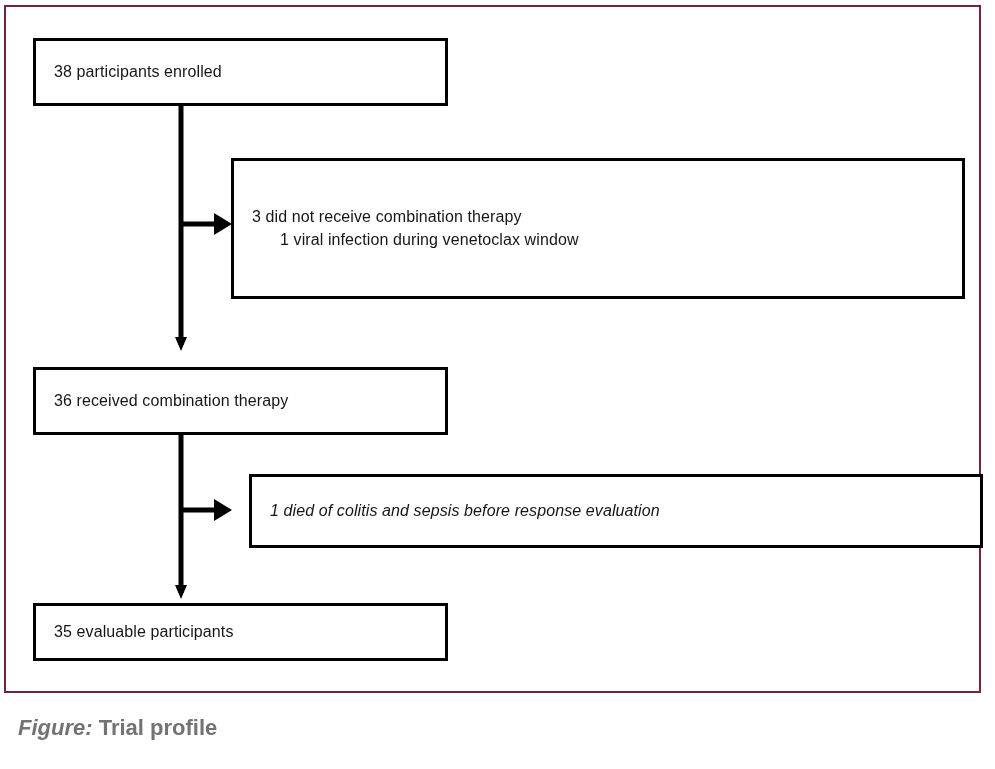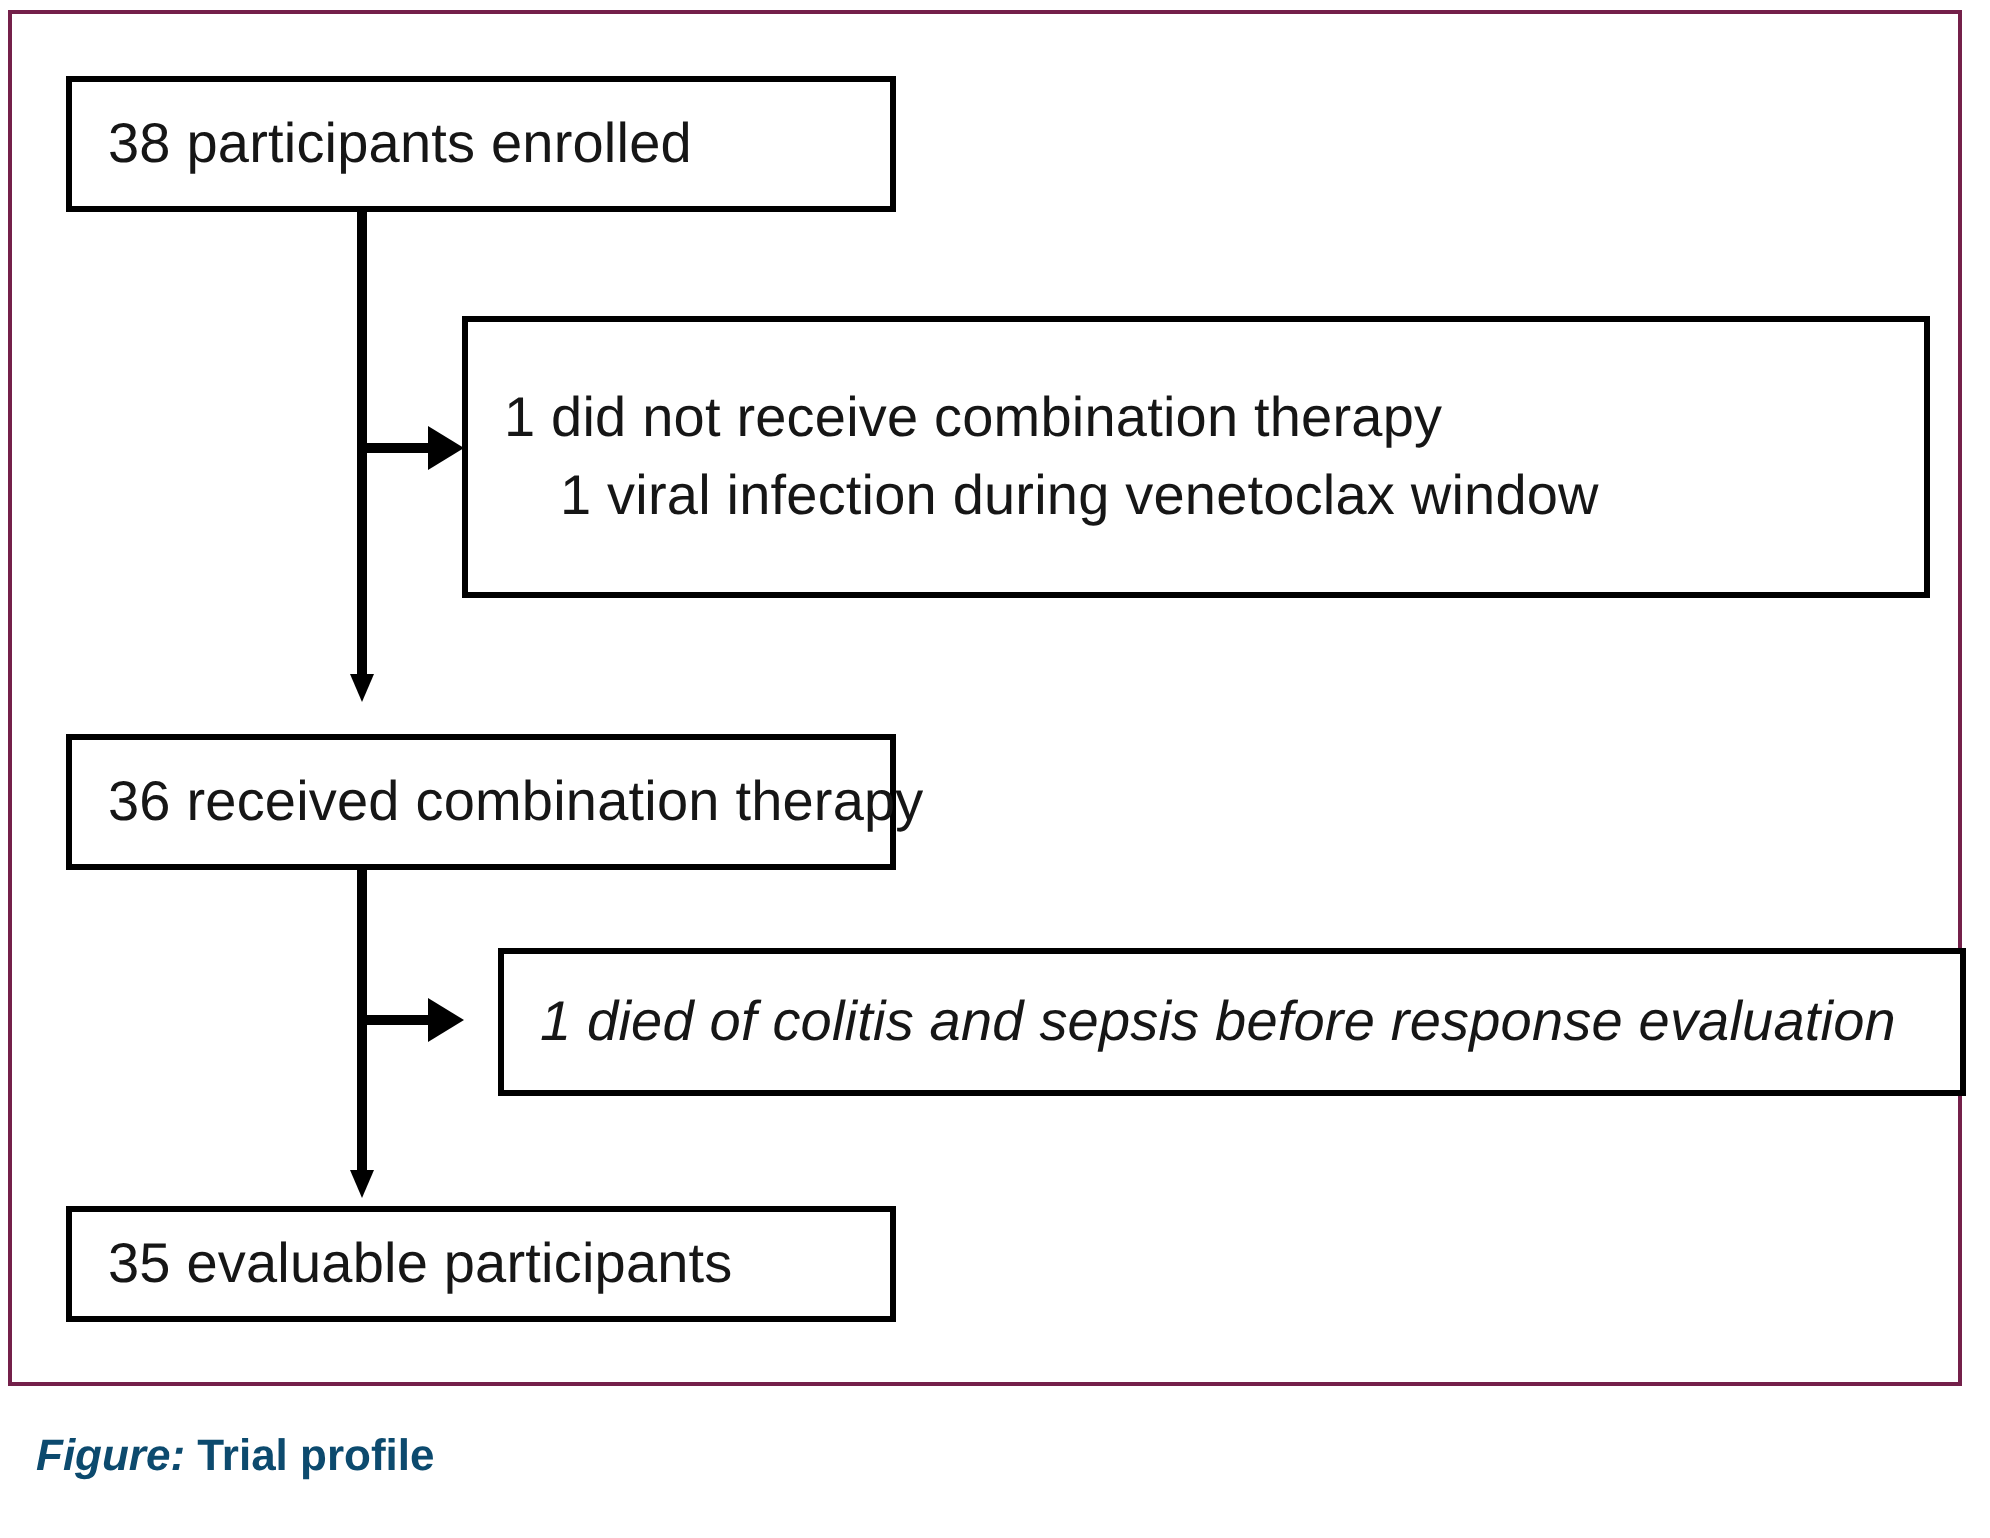--- a/index.html
+++ b/index.html
@@ -47,21 +47,21 @@
     border: 3px solid #000000;
     background: #ffffff;
     box-sizing: border-box;
     display: flex;
     align-items: center;
     padding-left: 18px;
     padding-right: 10px;
   }
 
   .node-text {
-    font-size: 28px;
+    font-size: 16px;
     line-height: 1.38;
     color: #161616;
     white-space: pre;
     letter-spacing: 0.1px;
   }
 
   .node-text .indent {
     display: block;
     padding-left: 28px;
   }
@@ -83,21 +83,21 @@
     pointer-events: none;
   }
 
   
   .figure-caption {
     position: absolute;
     left: 18px;
     top: 715px;
     font-size: 22px;
     font-weight: bold;
-    color: #0c4a6e;
+    color: #737373;
     white-space: pre;
   }
   .figure-caption .cap-label {
     font-style: italic;
     font-weight: bold;
   }
   .figure-caption .cap-title {
     font-style: normal;
     font-weight: bold;
   }
@@ -132,21 +132,21 @@
 
         <path d="M175,503 L212,503" stroke="#000000" stroke-width="5" fill="none"></path>
         <path d="M208,492 L208,514 L226,503 z" fill="#000000"></path>
       </svg>
 
       <div class="node" id="node-enrolled">
         <span class="node-text">38 participants enrolled</span>
       </div>
 
       <div class="node" id="node-not-received">
-        <span class="node-text"><span>1 did not receive combination therapy</span><span class="indent">1 viral infection during venetoclax window</span></span>
+        <span class="node-text"><span>3 did not receive combination therapy</span><span class="indent">1 viral infection during venetoclax window</span></span>
       </div>
 
       <div class="node" id="node-received">
         <span class="node-text">36 received combination therapy</span>
       </div>
 
       <div class="node" id="node-died">
         <span class="node-text">1 died of colitis and sepsis before response evaluation</span>
       </div>
 

